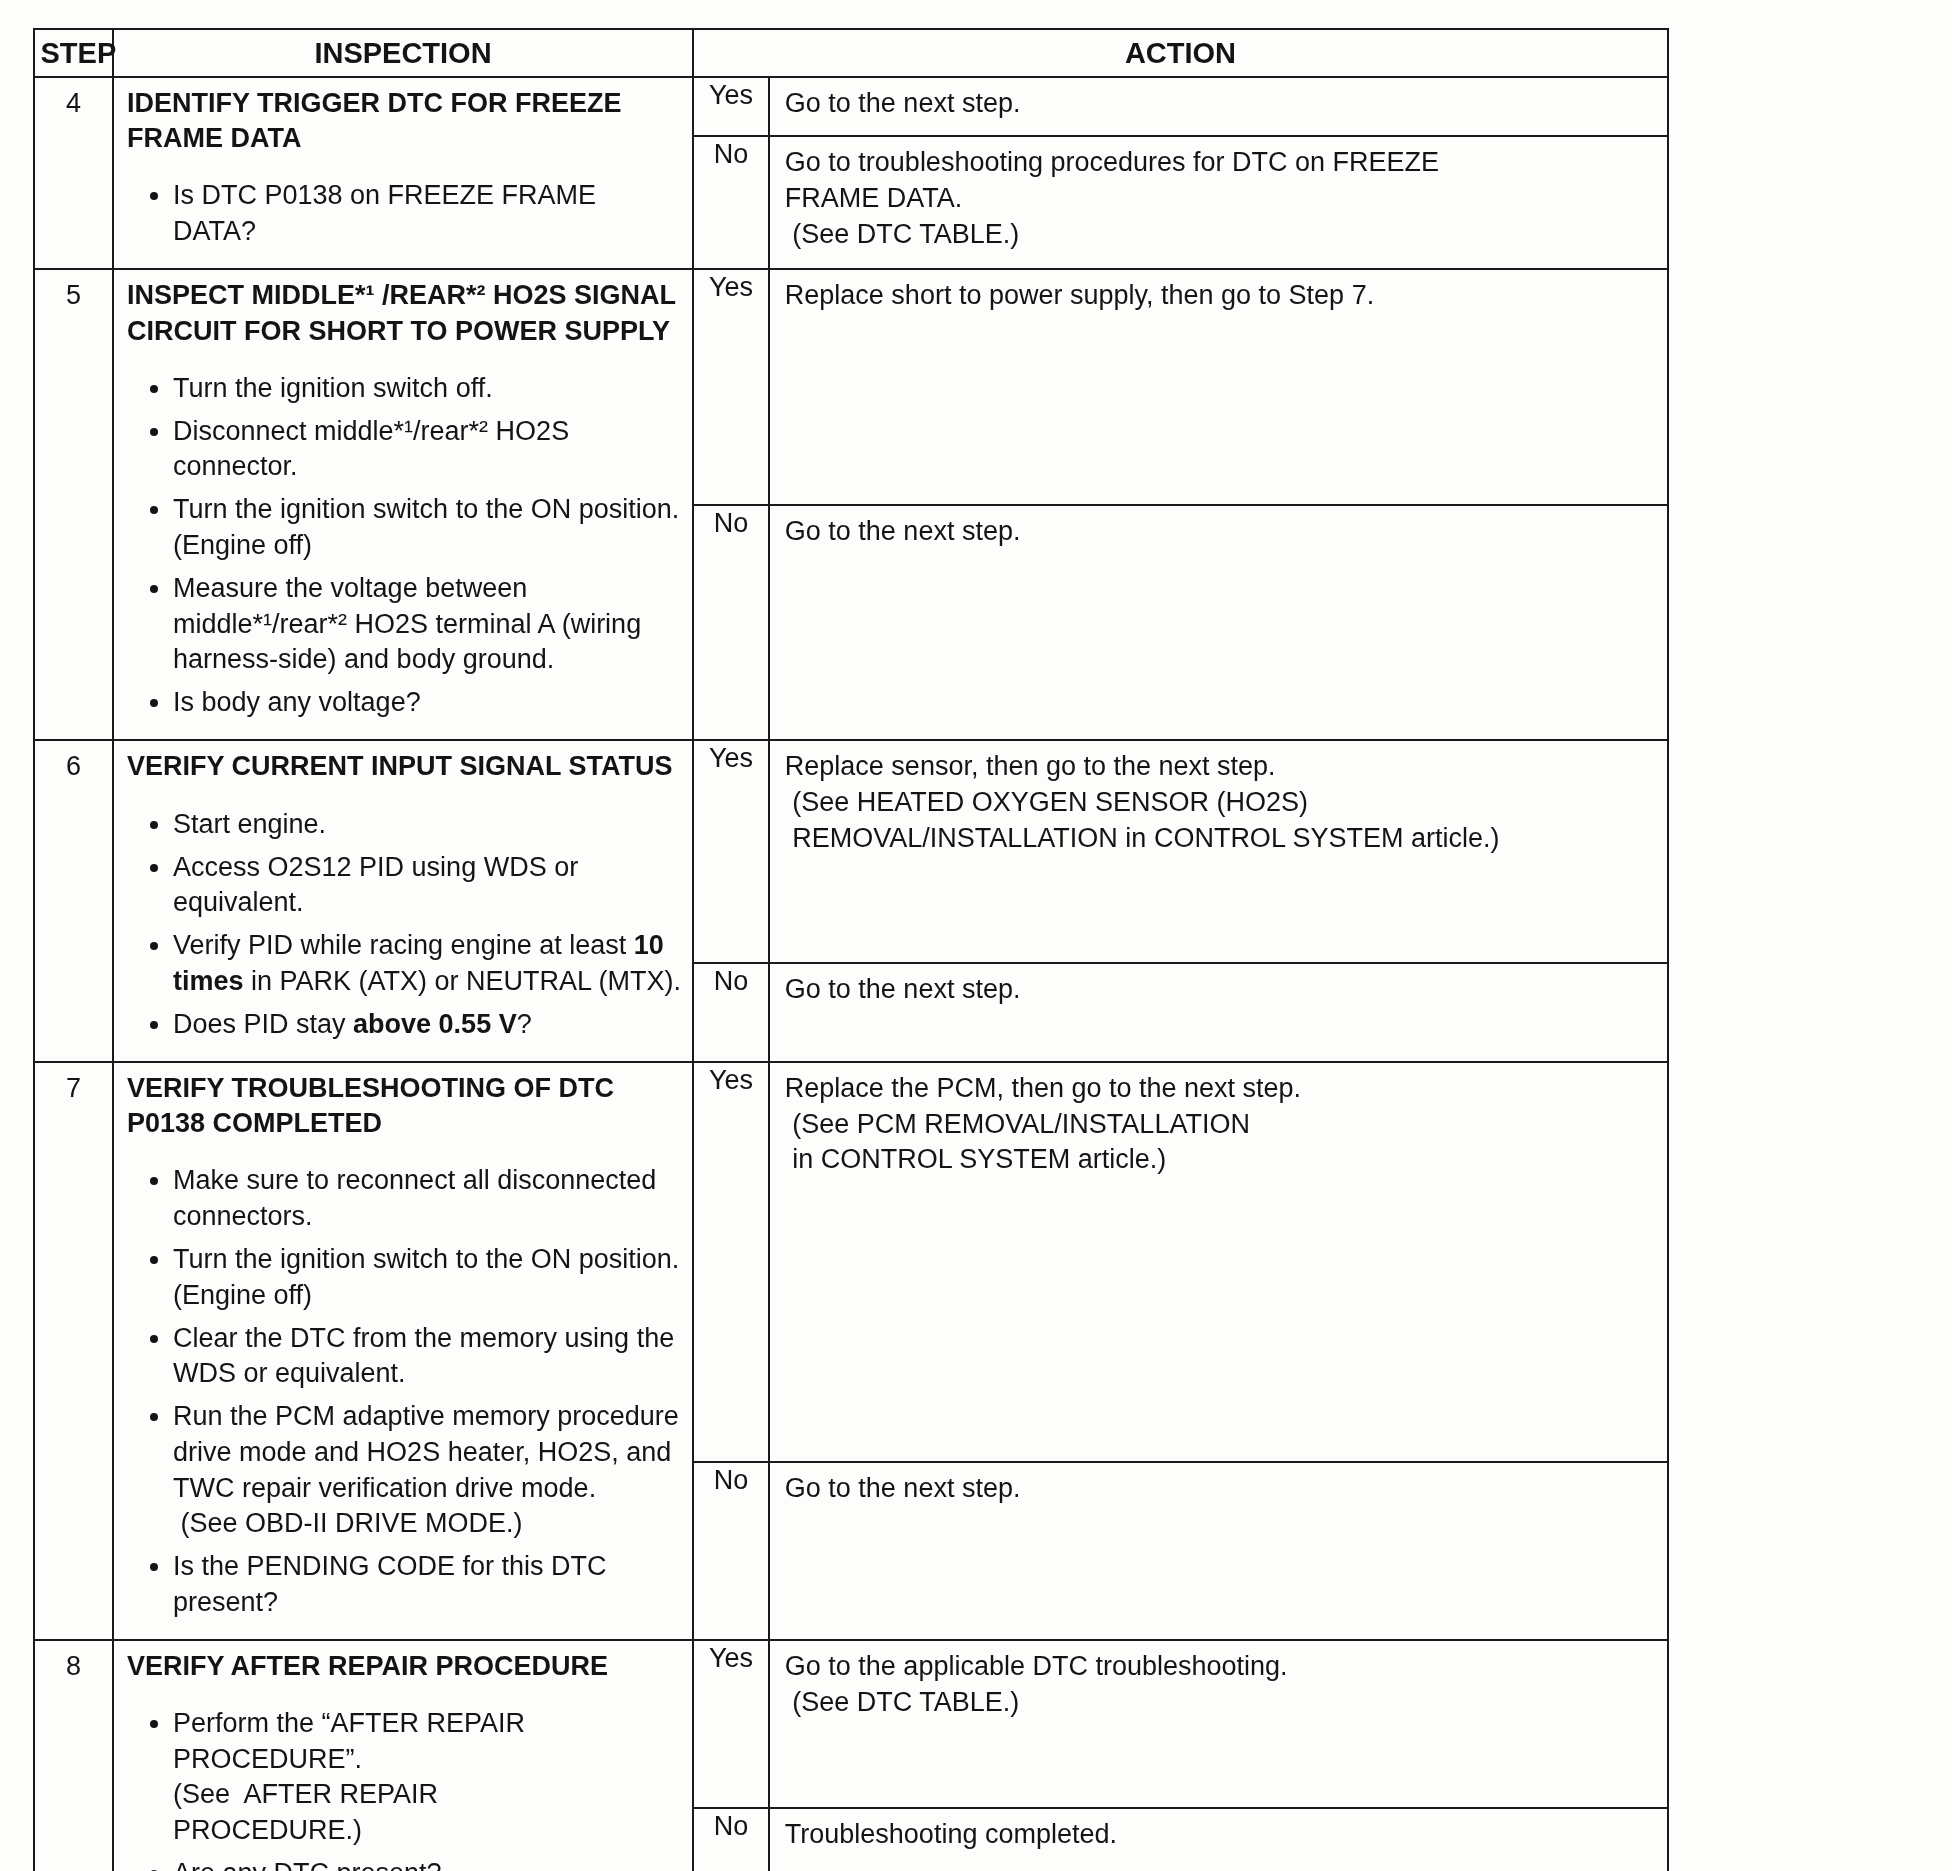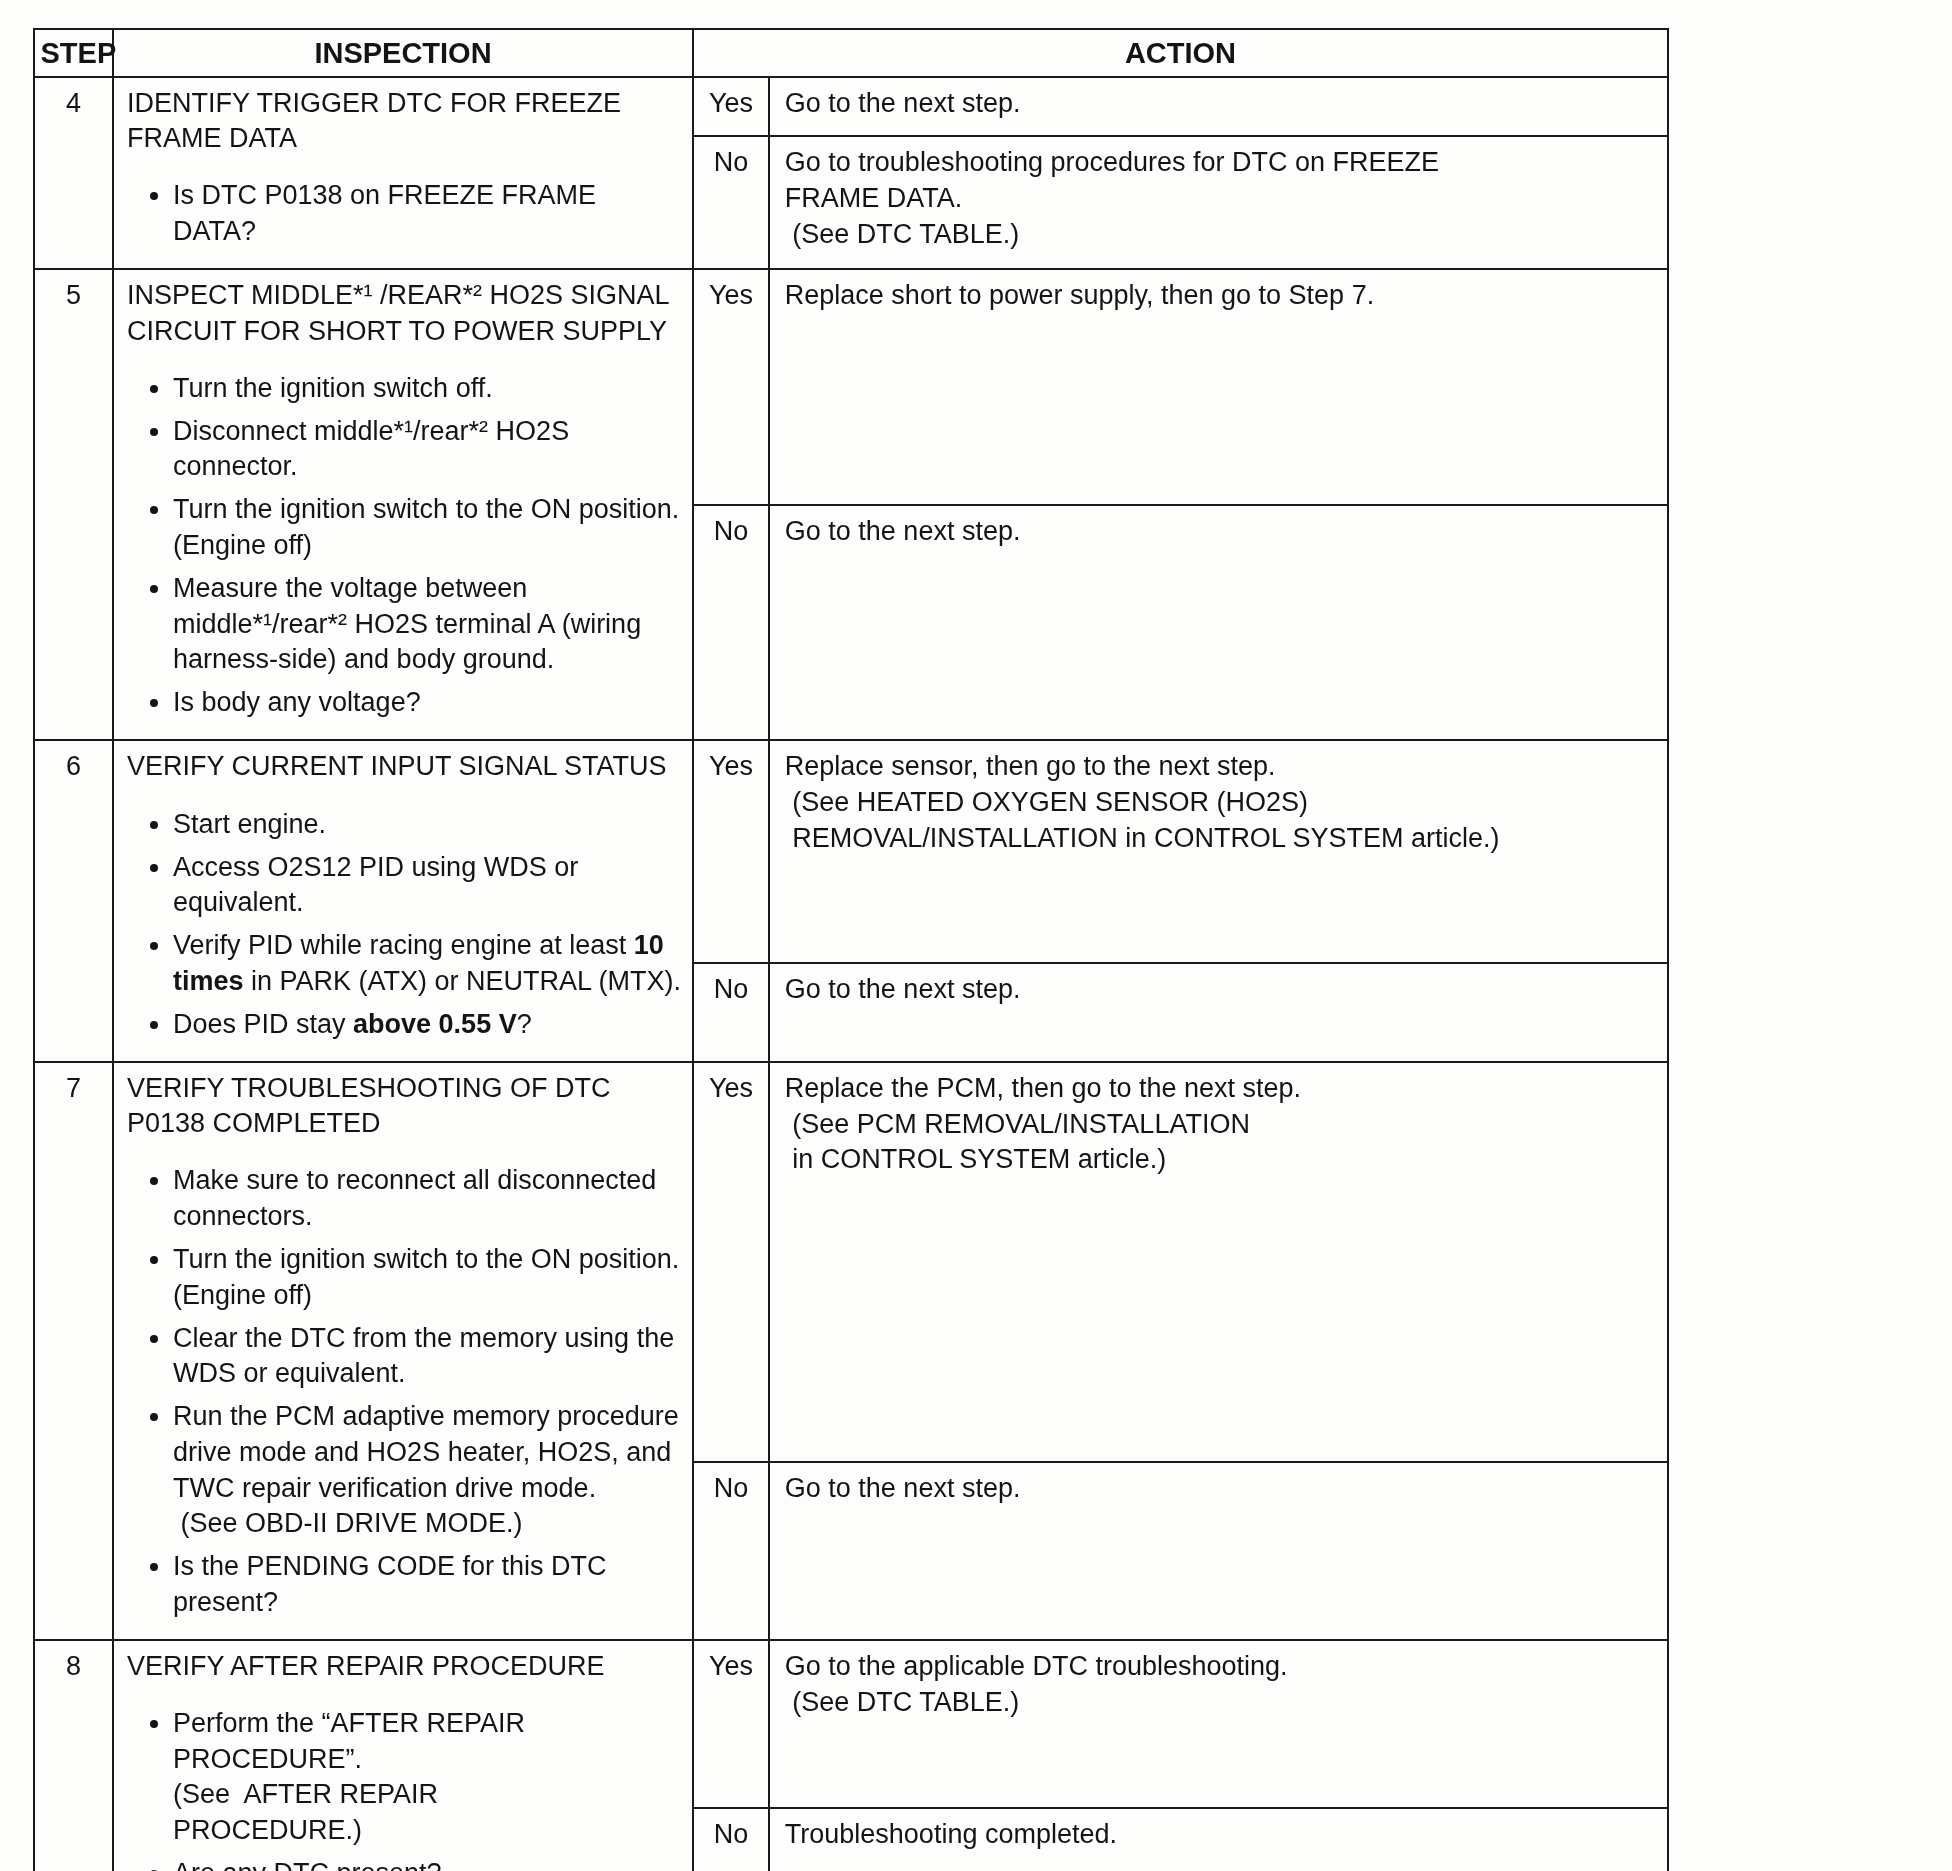--- a/index.html
+++ b/index.html
@@ -36,35 +36,35 @@
     line-height:1.32;
   }
   td.step {
     text-align:center;
     padding-top:8.3px;
   }
   td.insp {
     padding:8.3px 9.2px 11px 13px;
   }
   .insp-title {
-    font-weight:normal;
+    font-weight:bold;
     line-height:1.3;
   }
   ul.bullets {
     list-style:disc;
     margin:22px 0 0 0;
     padding-left:46px;
   }
   ul.bullets li {
     margin-bottom:7.4px;
     white-space:pre-line;
   }
   td.yn {
     text-align:center;
-    padding-top:8px;
+    padding-top:0;
   }
   td.action {
     padding:8.3px 9.2px 11px 14.8px;
     white-space:pre-line;
     border-radius:26px;
   }
   .emph { font-weight:bold; }
 </style>
 </head>
 <body>

